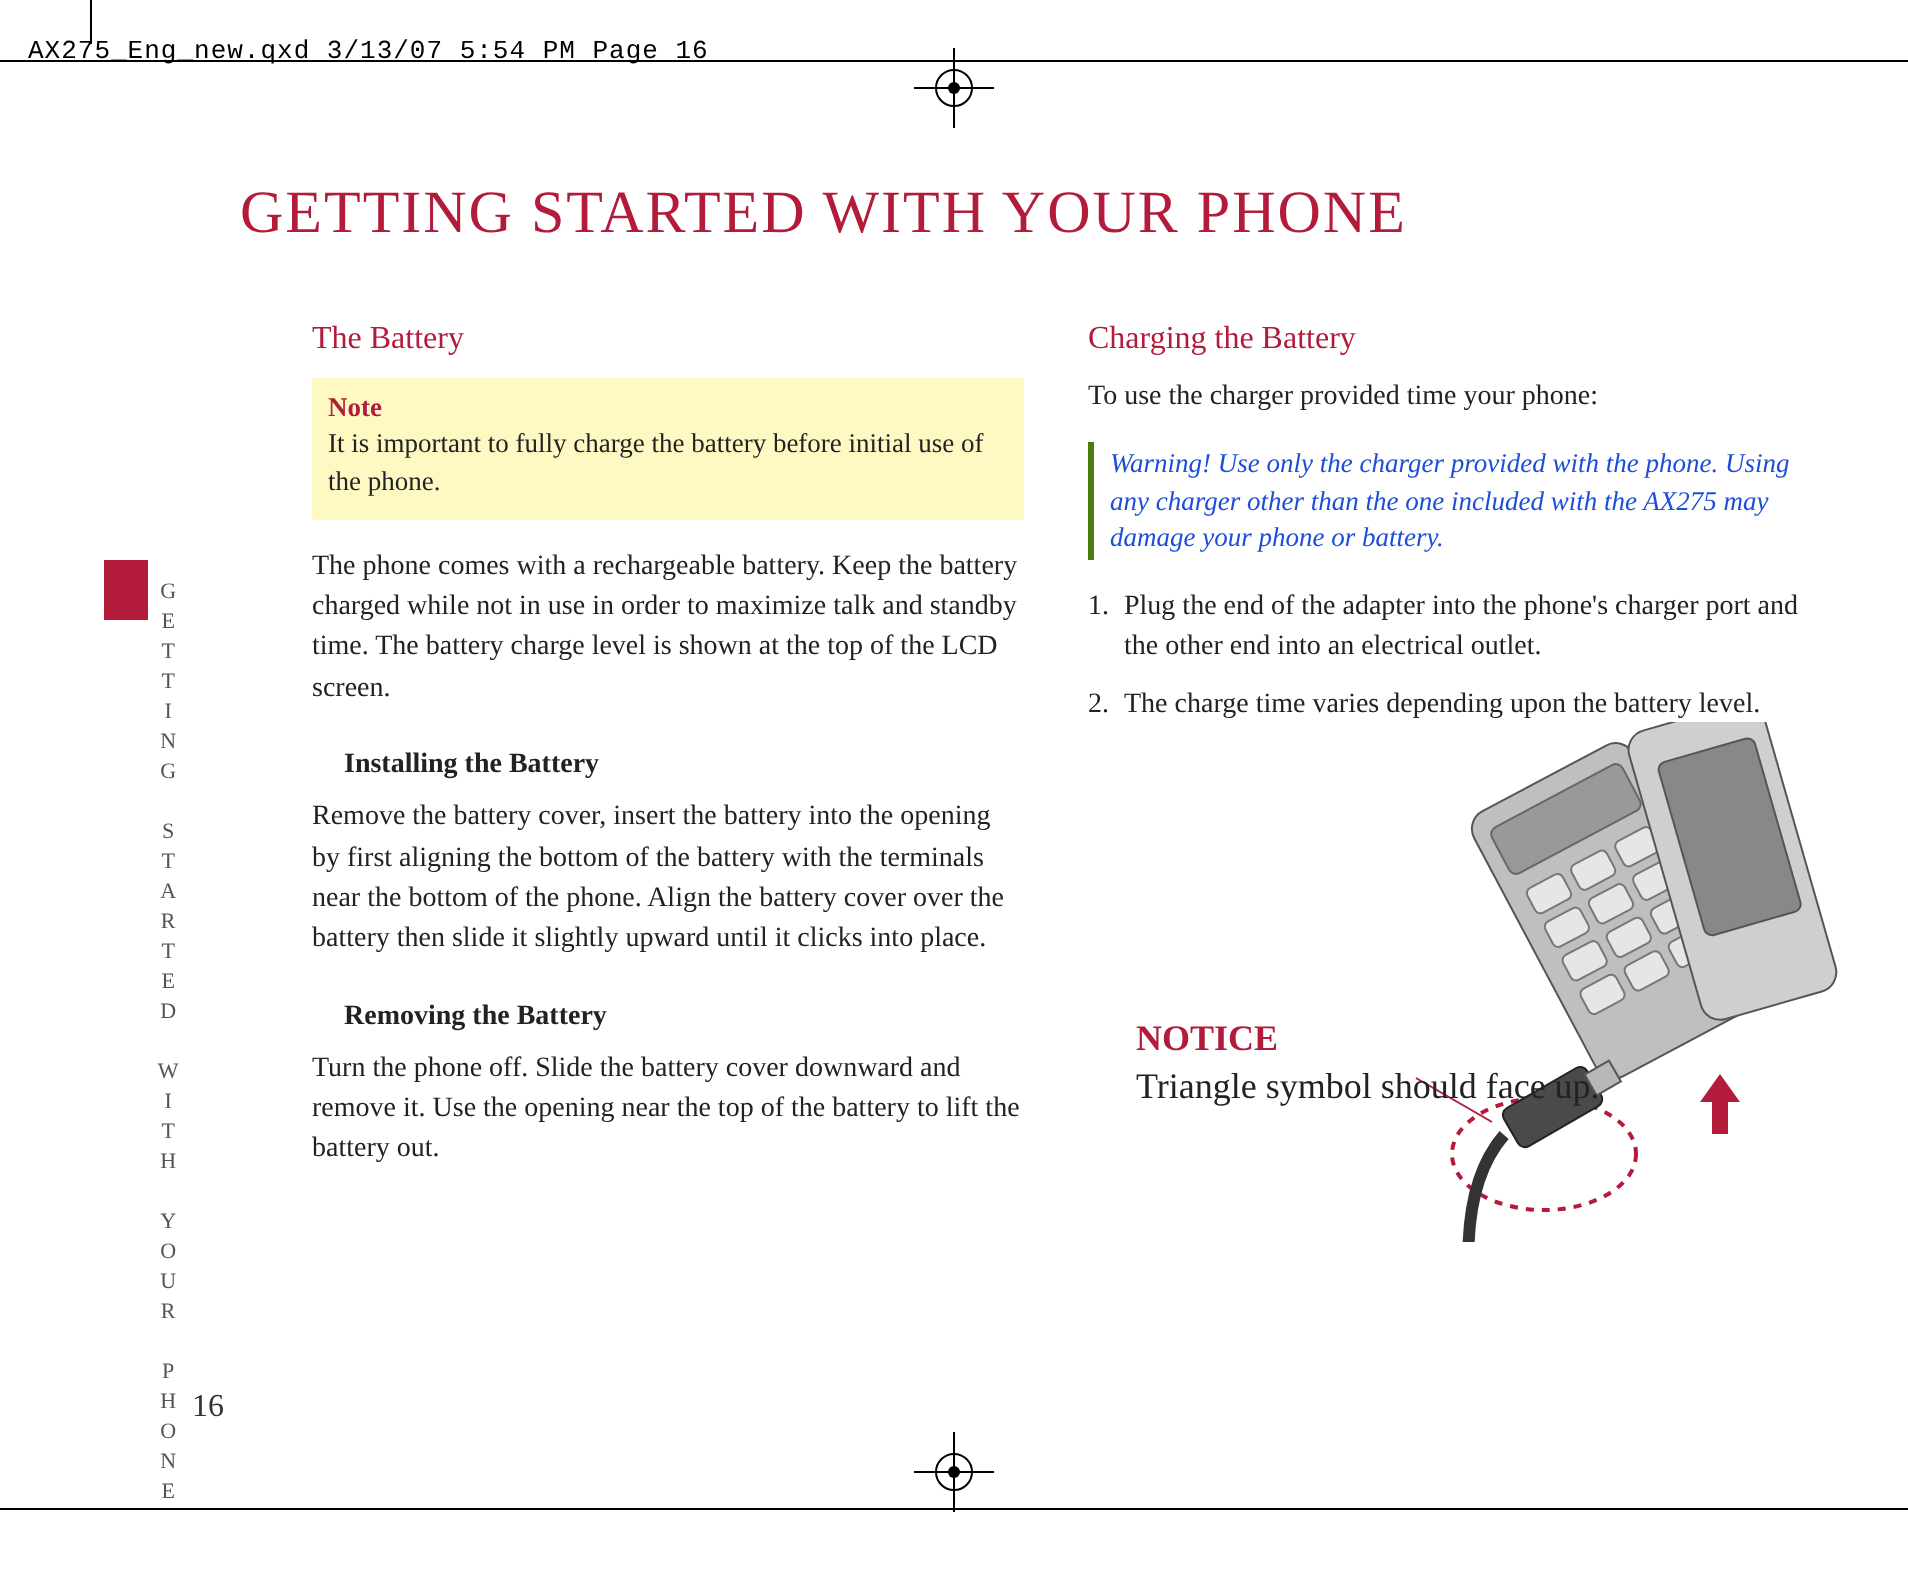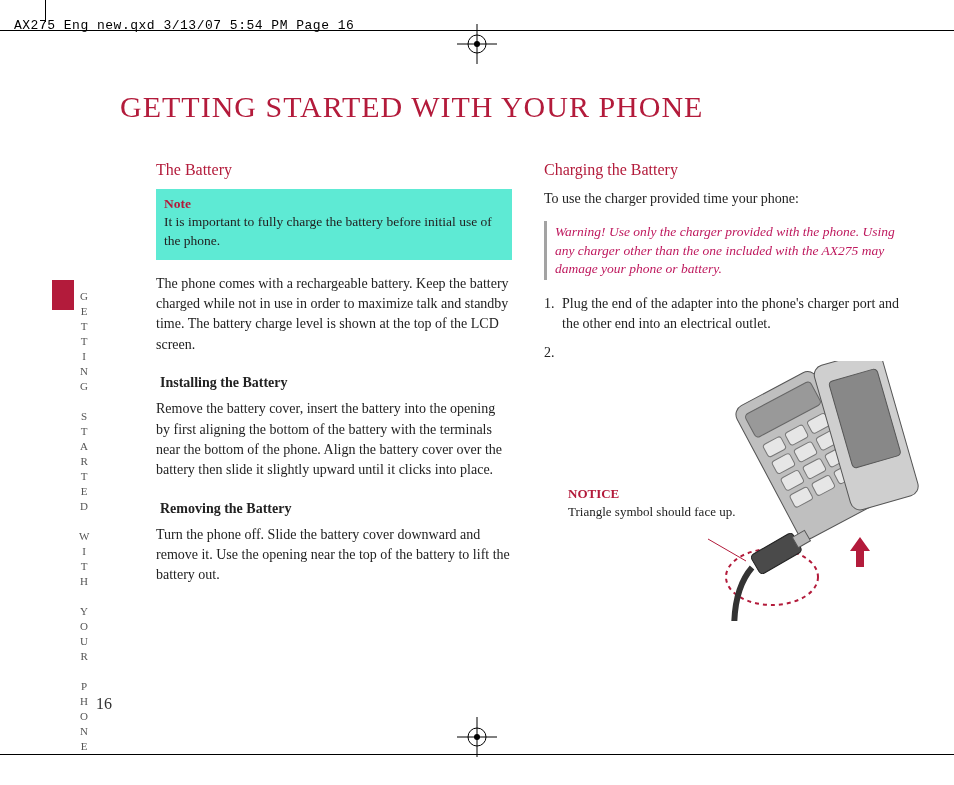--- a/index.html
+++ b/index.html
@@ -83,42 +83,42 @@
     font-size: 14px;
     line-height: 1.45;
   }
   .section-head {
     color: #b31b3b;
     font-size: 16px;
     margin: 0 0 8px 0;
     font-weight: 400;
   }
   .note-box {
-    background: #5eead4;
+    background: #fef9c3;
     padding: 6px 8px 10px 8px;
     margin-bottom: 14px;
     font-size: 13.5px;
     line-height: 1.35;
   }
   .note-box .note-label {
     color: #b31b3b;
     font-weight: bold;
     display: block;
   }
   .sub-head {
     font-weight: bold;
-    margin: 18px 0 6px 4px;
+    margin: 18px 0 6px 16px;
     font-size: 14px;
   }
   p { margin: 0 0 10px 0; }
   .warning-block {
-    border-left: 3px solid #a3a3a3;
+    border-left: 3px solid #4d7c0f;
     padding: 2px 0 2px 8px;
     margin: 12px 0 14px 0;
-    color: #be185d;
+    color: #1d4ed8;
     font-style: italic;
     font-size: 13.5px;
     line-height: 1.35;
   }
   .ol-item {
     display: flex;
     margin-bottom: 8px;
   }
   .ol-num { width: 18px; flex-shrink: 0; }
   .side-tab {
@@ -153,22 +153,22 @@
     margin-top: 27px;
   }
   .illus {
     position: relative;
     height: 240px;
     margin-top: 4px;
   }
   .notice-block {
     position: absolute;
     left: 24px;
-    top: 114px;
-    font-size: 13px;
+    top: 136px;
+    font-size: 18px;
     line-height: 1.35;
   }
   .notice-label {
     color: #b31b3b;
     font-weight: bold;
   }
   .phone-svg {
     position: absolute;
     right: -30px;
     top: -10px;
@@ -226,20 +226,21 @@
     <div class="col">
       <div class="section-head">Charging the Battery</div>
       <p>To use the charger provided time your phone:</p>
       <div class="warning-block">Warning! Use only the charger provided with the phone. Using any charger other than the one included with the AX275 may damage your phone or battery.</div>
       <div class="ol-item">
         <div class="ol-num">1.</div>
         <div>Plug the end of the adapter into the phone's charger port and the other end into an electrical outlet.</div>
       </div>
       <div class="ol-item">
         <div class="ol-num">2.</div>
+        <div>The charge time varies depending upon the battery level.</div>
       </div>
 
       <div class="illus">
         <svg class="phone-svg" width="280" height="260">
           <g transform="translate(60,10)">
             <g transform="rotate(-28 100 100)">
               <rect x="60" y="10" width="90" height="150" rx="10" fill="#bfbfbf" stroke="#555"></rect>
               <rect x="68" y="20" width="74" height="26" rx="4" fill="#999" stroke="#666"></rect>
               <g fill="#e6e6e6" stroke="#777">
                 <rect x="70" y="55" width="20" height="14" rx="3"></rect>

